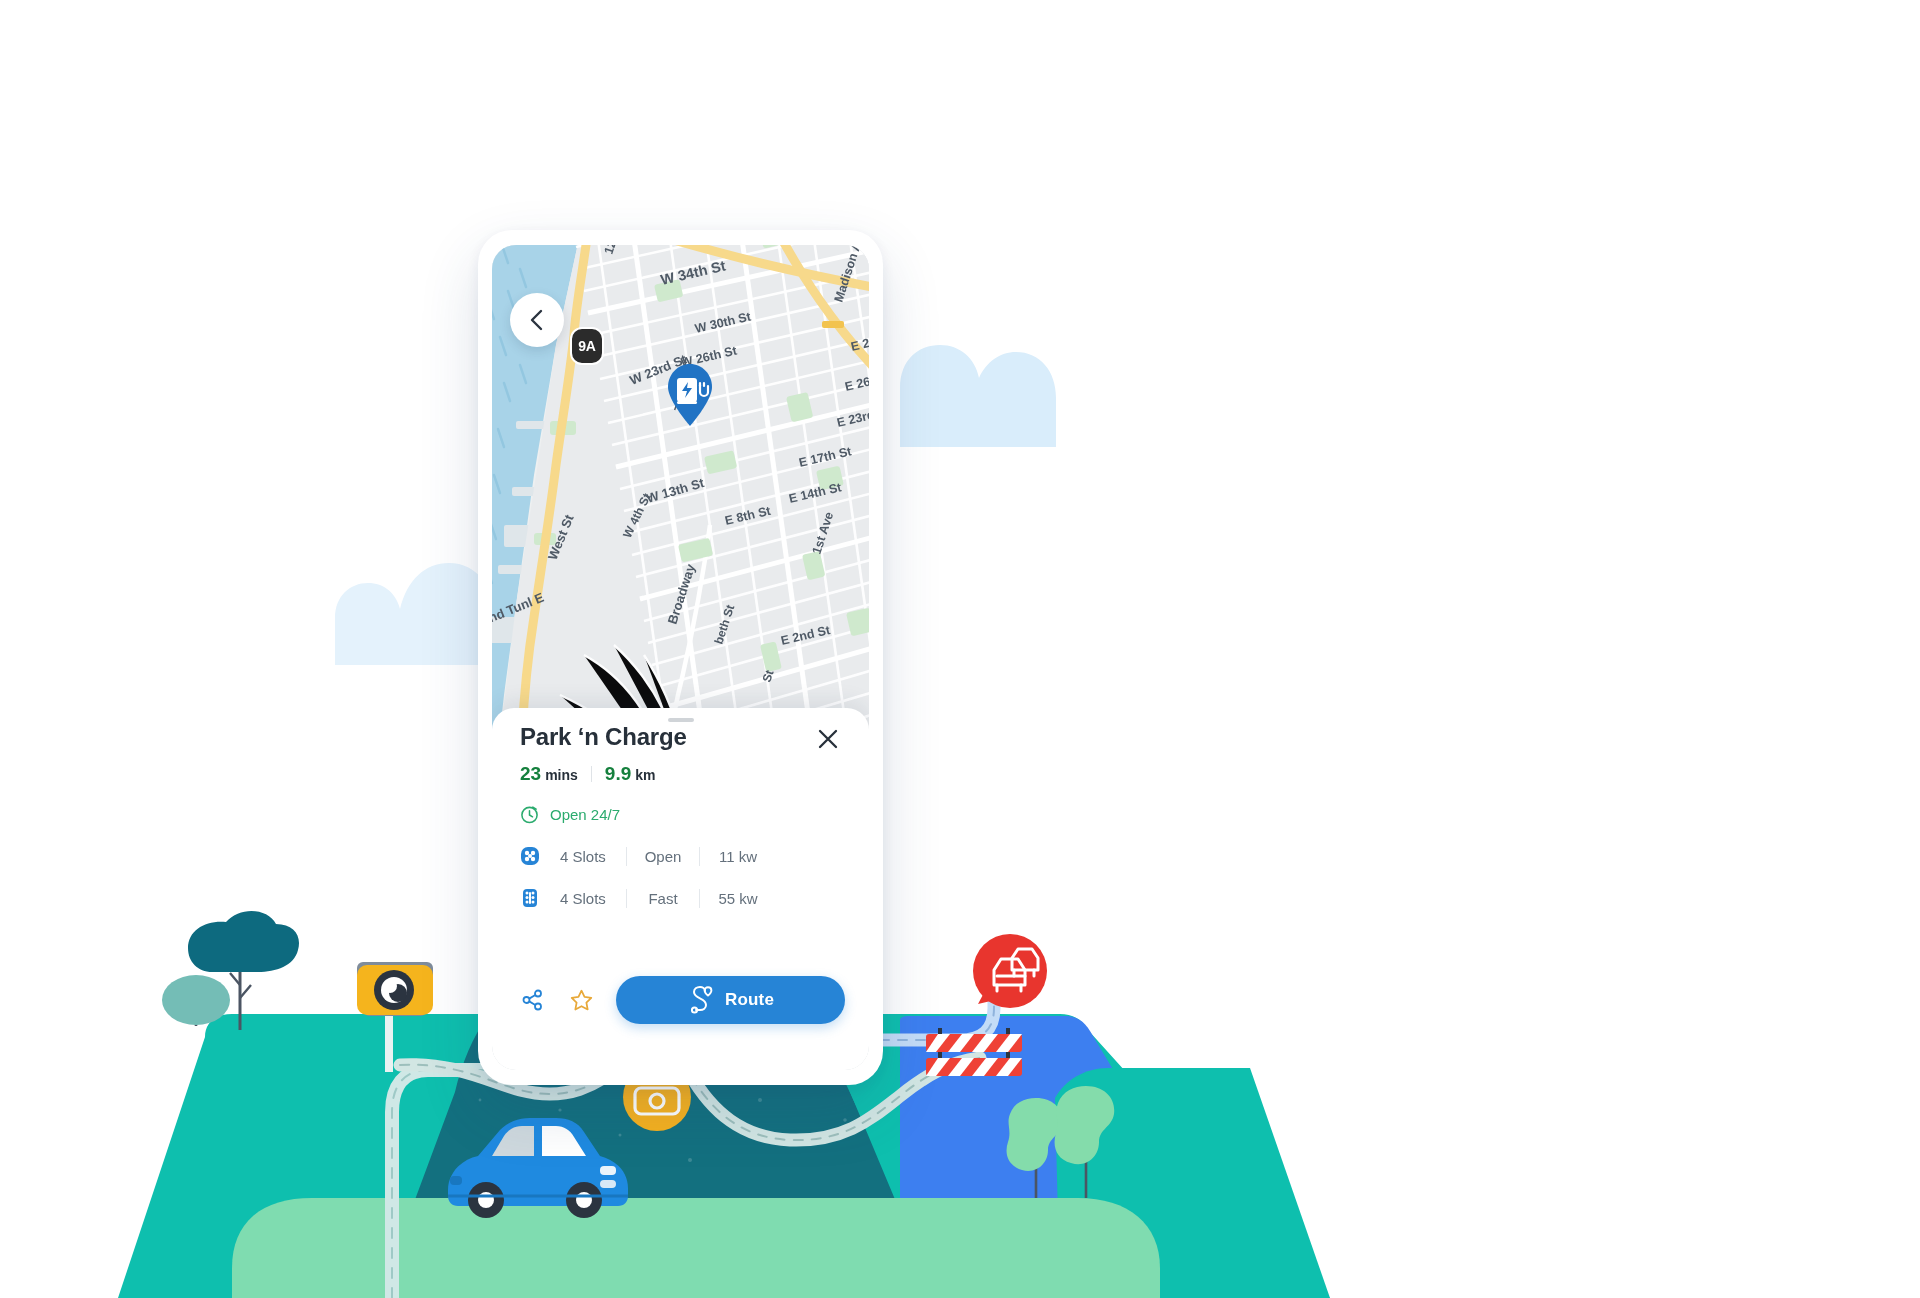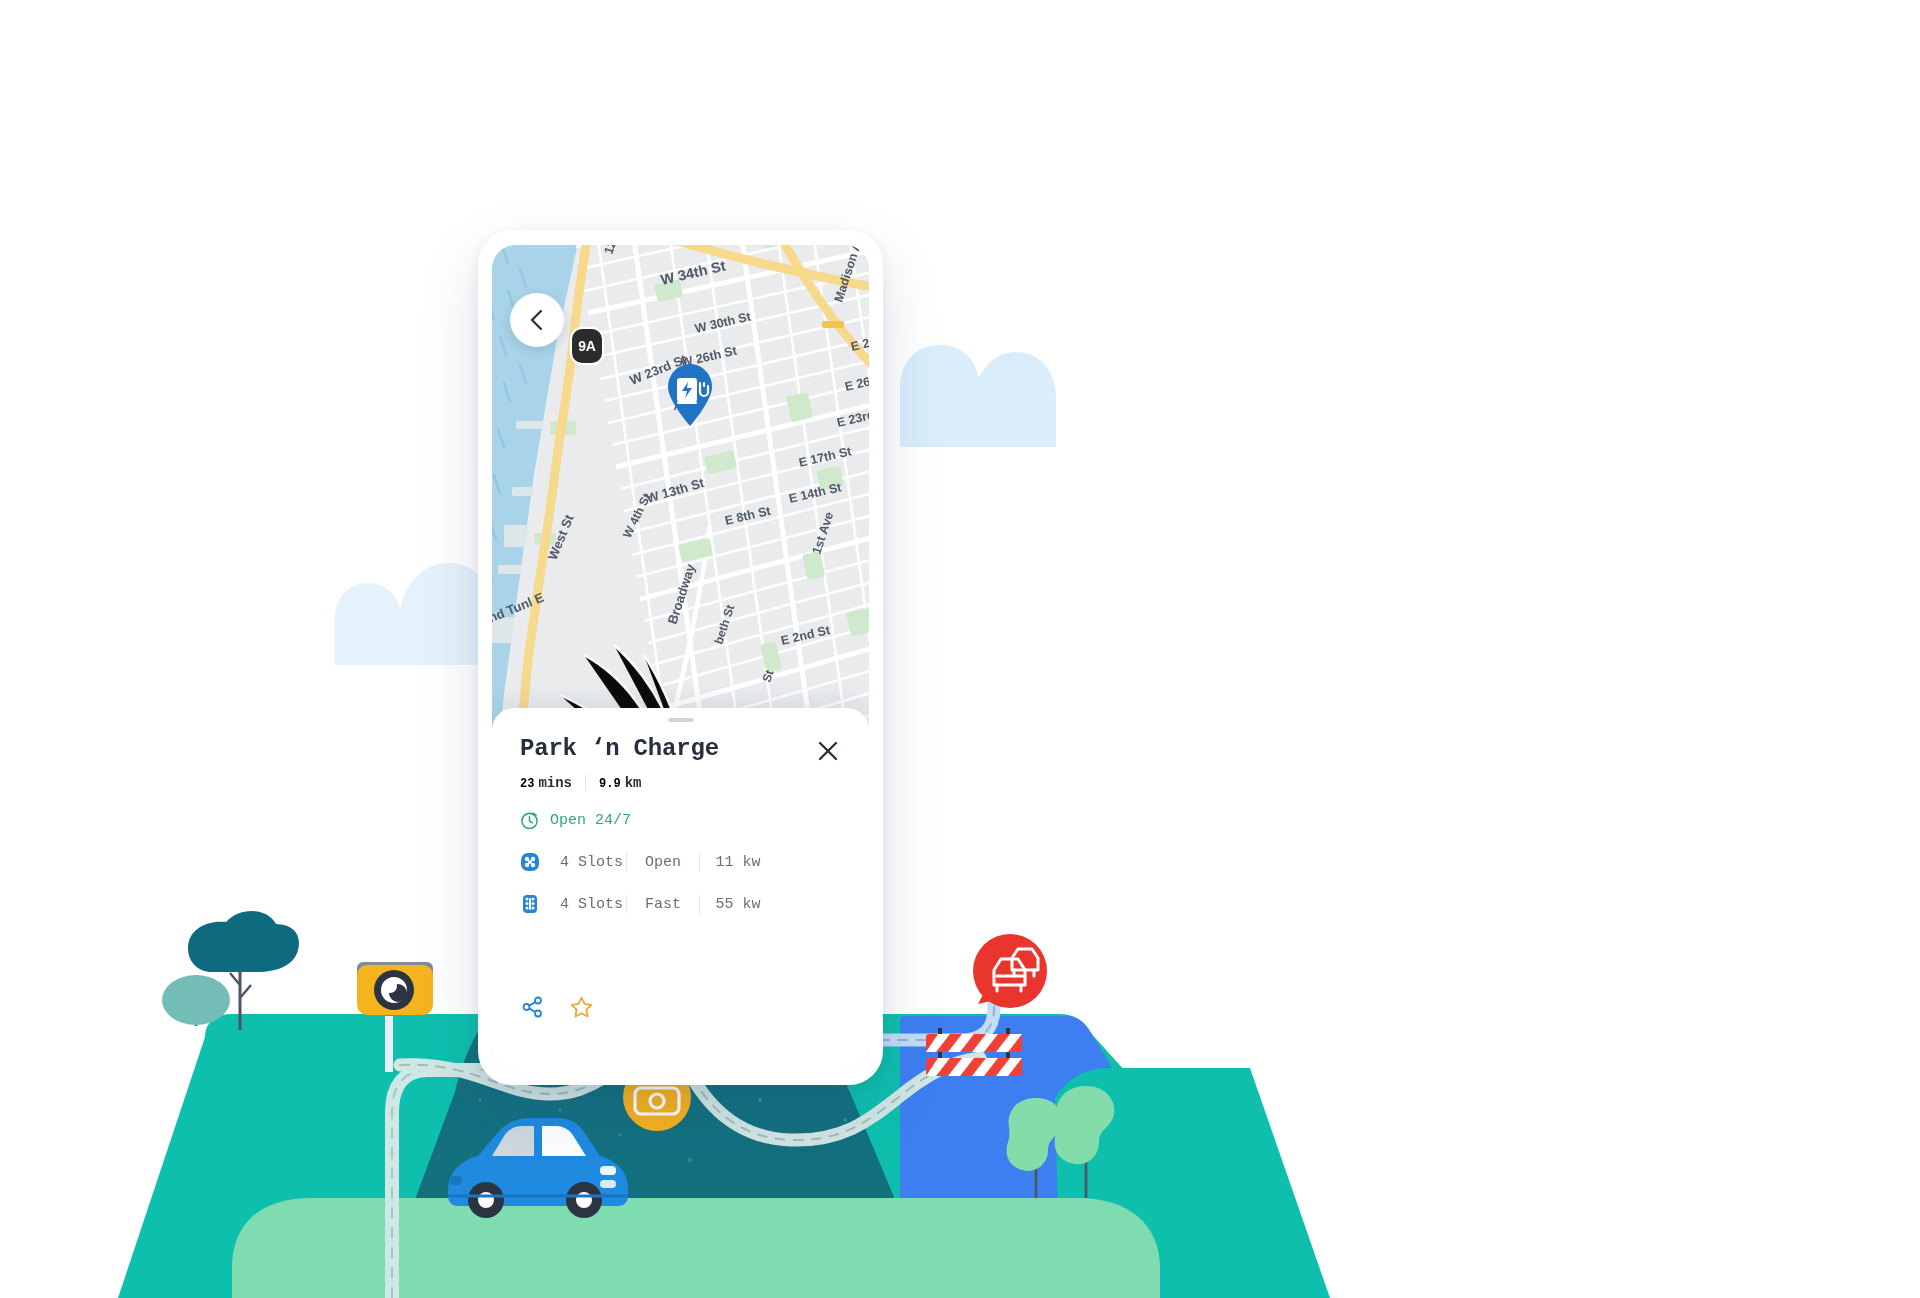--- a/index.html
+++ b/index.html
@@ -60,30 +60,30 @@
     background: #ffffff;
     border-radius: 22px 22px 24px 24px;
     box-shadow: 0 -5px 22px rgba(30,50,80,.10);
     z-index: 10;
   }
   .handle {
     position: absolute; left: 50%; top: 10px; transform: translateX(-50%);
     width: 26px; height: 4px; border-radius: 3px; background: #d0d4d8;
     cursor: pointer;
   }
-  .sheet-inner { padding: 28px 28px 0 28px; font-family: Liberation Mono, monospace; }
+  .sheet-inner { padding: 16px 28px 0 28px; }
   .title-row { display: flex; align-items: flex-start; justify-content: space-between; }
   .title {
     font-size: 24px; font-weight: bold; color: #27303a;
     letter-spacing: -.2px; line-height: 1.1;
   }
   .close-btn { width: 26px; height: 26px; cursor: pointer; flex: none; margin-top: 2px; }
 
   .meta-row { display: flex; align-items: baseline; margin-top: 11px; }
-  .meta-num { font-size: 12px; font-weight: bold; color: #000000; }
+  .meta-num { font-size: 19px; font-weight: bold; color: #15803d; }
   .meta-unit { font-size: 14px; font-weight: bold; color: #27303a; margin-left: 4px; }
   .meta-sep { width: 1px; height: 16px; background: #dfe3e7; margin: 0 13px; align-self: center; }
 
   .open-row { display: flex; align-items: center; margin-top: 20px; }
   .open-text { font-size: 15px; color: #2bab6e; margin-left: 11px; }
 
   .slot-row { display: flex; align-items: center; margin-top: 22px; }
   .slot-icon { width: 20px; height: 20px; flex: none; }
   .slot-count { font-size: 15px; color: #64707c; margin-left: 20px; width: 66px; }
   .vline { width: 1px; height: 19px; background: #e4e8ec; }
@@ -490,18 +490,26 @@
                 <circle cx="17" cy="18.5" r="3"></circle>
                 <path d="M8.2 10.6 L14.3 7 M8.2 13.4 L14.3 17"></path>
               </g>
             </svg>
           </div>
           <div class="icon-btn">
             <svg width="25" height="25" viewBox="0 0 24 24">
               <path d="M12 2.6 L14.9 8.6 L21.4 9.5 L16.7 14.1 L17.9 20.6 L12 17.5 L6.1 20.6 L7.3 14.1 L2.6 9.5 L9.1 8.6 Z" stroke="#e8a93a" stroke-width="1.7" fill="none" stroke-linejoin="round"></path>
             </svg>
           </div>
+          <div class="route-btn">
+            <svg width="26" height="28" viewBox="0 0 26 28">
+              <path d="M18 5 C18 2.4 15.6 1 13 1 C9.6 1 7 3 7 6 C7 9.4 10 11 13.4 12.6 C16.8 14.2 19 16 19 19 C19 22 16.4 24 13 24 L9 24" stroke="#ffffff" stroke-width="2" fill="none" stroke-linecap="round"></path>
+              <circle cx="7.5" cy="24" r="2.6" stroke="#ffffff" stroke-width="2" fill="none"></circle>
+              <path d="M21 1.2 C23 1.2 24.4 2.6 24.4 4.4 C24.4 6.4 21 9.6 21 9.6 C21 9.6 17.6 6.4 17.6 4.4 C17.6 2.6 19 1.2 21 1.2 Z" stroke="#ffffff" stroke-width="1.9" fill="none" stroke-linejoin="round"></path>
+            </svg>
+            <span class="route-label">Route</span>
+          </div>
         </div>
       </div>
 
     </div>
   </div>
 </div>
 
 </body></html>

